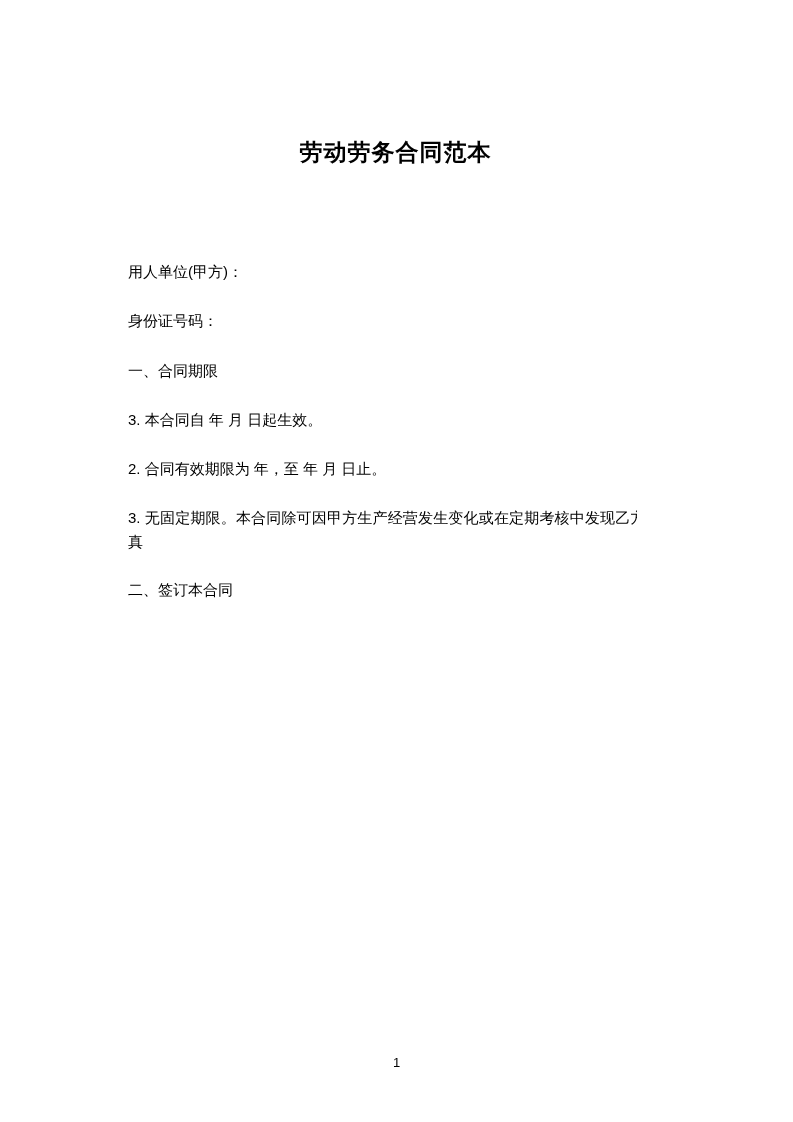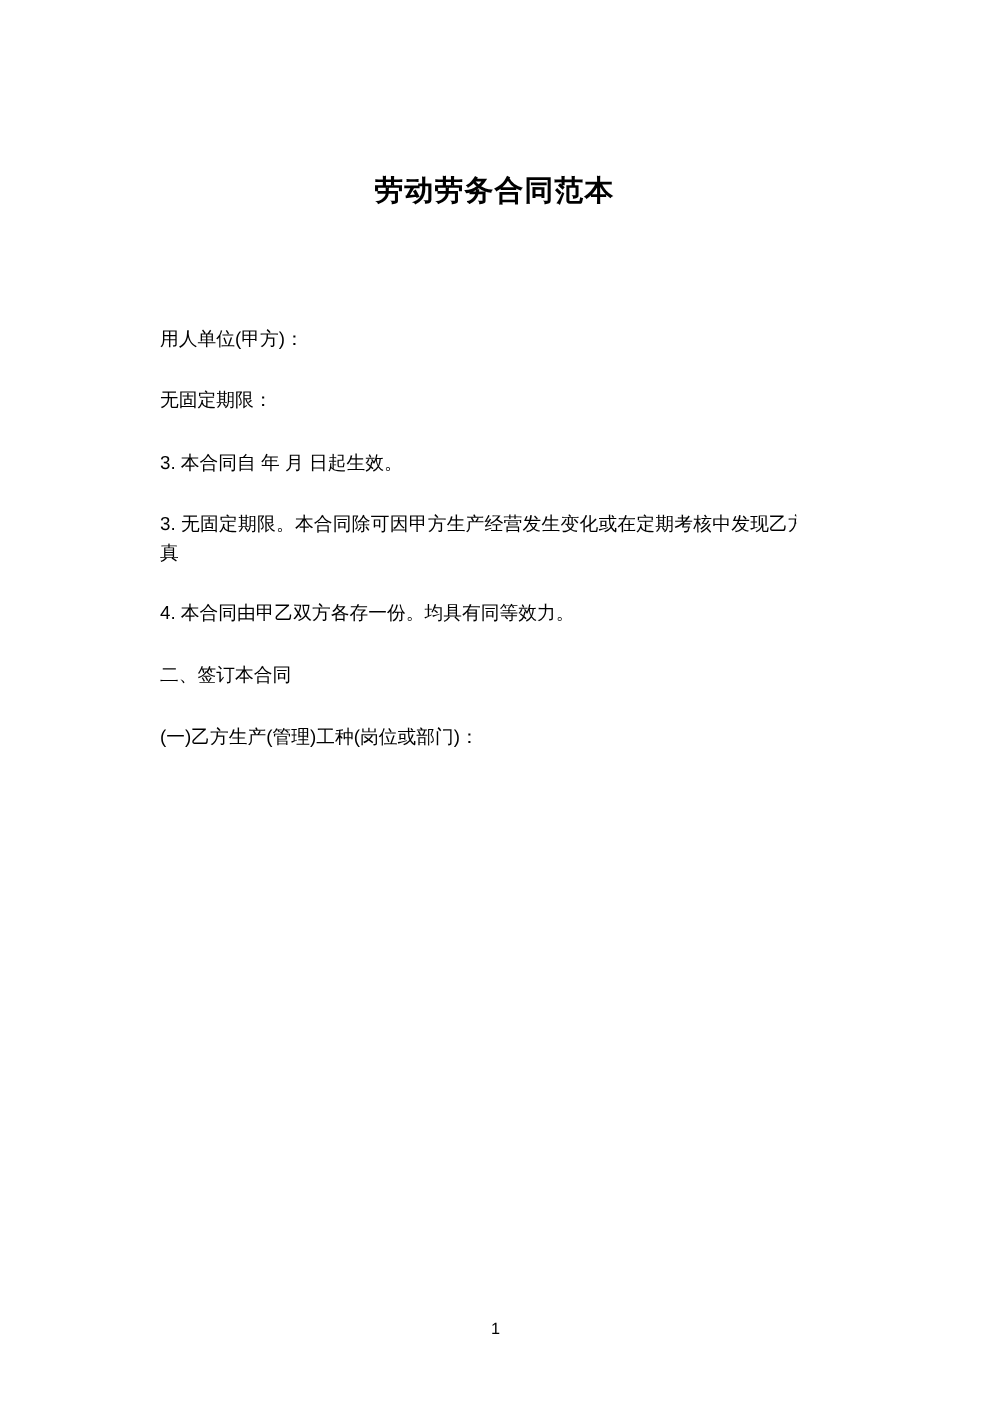--- a/index.html
+++ b/index.html
@@ -77,22 +77,22 @@
   }
 </style>
 </head>
 <body>
 
 <div class="page">
   <div class="content">
     <h1 class="doc-title">劳动劳务合同范本</h1>
     <div class="body-block">
       <p class="para indent-head">用人单位(甲方)：</p>
-      <p class="para indent-head">无固定期限：</p>
+      <p class="para indent-head">身份证号码：</p>
+      <p class="para heading-item">一、合同期限</p>
       <p class="para sub-item">3. 本合同自 年 月 日起生效。</p>
+      <p class="para sub-item">2. 合同有效期限为 年，至 年 月 日止。</p>
       <p class="para sub-item tight">3. 无固定期限。本合同除可因甲方生产经营发生变化或在定期考核中发现乙方未能认真</p>
-      <p class="para sub-item">4. 本合同由甲乙双方各存一份。均具有同等效力。</p>
       <p class="para heading-item">二、签订本合同</p>
-      <p class="para sub-item">(一)乙方生产(管理)工种(岗位或部门)：</p>
     </div>
   </div>
   <div class="page-number">1</div>
 </div>
 
 </body></html>

